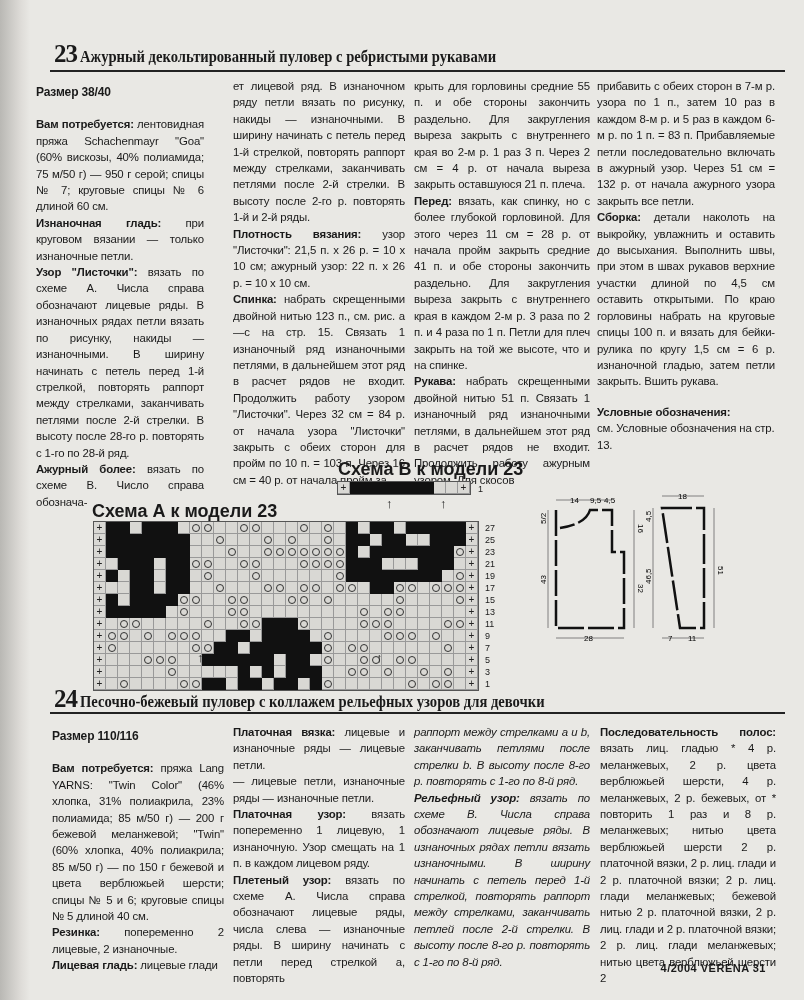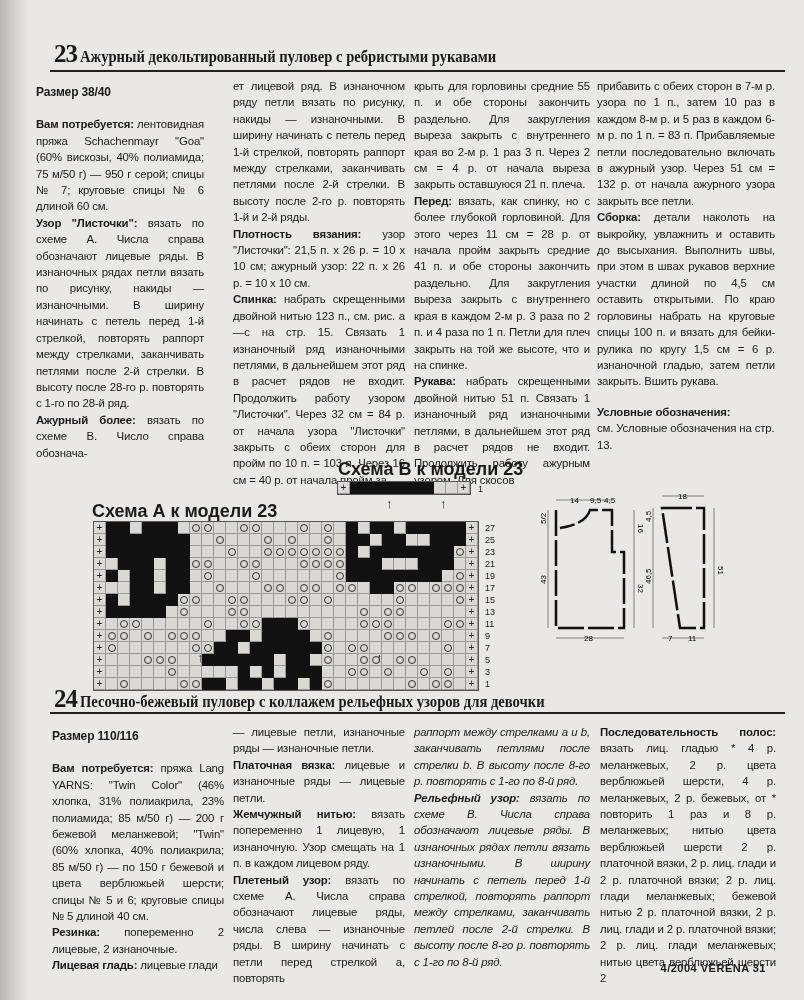--- a/index.html
+++ b/index.html
@@ -31,20 +31,21 @@
 <div class="binding"></div>
 
 <div class="title" style="top:40px;">
   <span class="num">23</span><span class="txt">Ажурный декольтированный пуловер с ребристыми рукавами</span>
 </div>
 <div class="rule" style="top:70px;"></div>
 
 <div class="col" style="left:36px;top:84px;width:168px;">
   <p class="size">Размер 38/40</p>
   <p><b>Вам потребуется:</b><span> лентовидная пряжа Schachenmayr "Goa" (60% вискозы, 40% полиамида; 75 м/50 г) — 950 г серой; спицы № 7; круговые спицы № 6 длиной 60 см.</span></p>
+  <p><b>Изнаночная гладь:</b><span> при круговом вязании — только изнаночные петли.</span></p>
   <p><b>Узор "Листочки":</b><span> вязать по схеме А. Числа справа обозначают лицевые ряды. В изнаночных рядах петли вязать по рисунку, накиды — изнаночными. В ширину начинать с петель перед 1-й стрелкой, повторять раппорт между стрелками, заканчивать петлями после 2-й стрелки. В высоту после 28-го р. повторять с 1-го по 28-й ряд.</span></p>
   <p><b>Ажурный более:</b><span> вязать по схеме В. Число справа обознача-</span></p>
 </div>
 
 <div class="col" style="left:233px;top:78px;width:172px;">
   <p><span>ет лицевой ряд. В изнаночном ряду петли вязать по рисунку, накиды — изнаночными. В ширину начинать с петель перед 1-й стрелкой, повторять раппорт между стрелками, заканчивать петлями после 2-й стрелки. В высоту после 2-го р. повторять 1-й и 2-й ряды.</span></p>
   <p><b>Плотность вязания:</b><span> узор "Листочки": 21,5 п. х 26 р. = 10 х 10 см; ажурный узор: 22 п. х 26 р. = 10 х 10 см.</span></p>
   <p><b>Спинка:</b><span> набрать скрещенными двойной нитью 123 п., см. рис. а—с на стр. 15. Связать 1 изнаночный ряд изнаночными петлями, в дальнейшем этот ряд в расчет рядов не входит. Продолжить работу узором "Листочки". Через 32 см = 84 р. от начала узора "Листочки" закрыть с обеих сторон для пройм по 10 п. = 103 п. Через 16 см = 40 р. от начала пройм за-</span></p>
 </div>
 
@@ -587,23 +588,23 @@
 <div class="rule" style="top:712px;"></div>
 
 <div class="col" style="left:52px;top:728px;width:172px;">
   <p class="size">Размер 110/116</p>
   <p><b>Вам потребуется:</b><span> пряжа Lang YARNS: "Twin Color" (46% хлопка, 31% полиакрила, 23% полиамида; 85 м/50 г) — 200 г бежевой меланжевой; "Twin" (60% хлопка, 40% полиакрила; 85 м/50 г) — по 150 г бежевой и цвета верблюжьей шерсти; спицы № 5 и 6; круговые спицы № 5 длиной 40 см.</span></p>
   <p><b>Резинка:</b><span> попеременно 2 лицевые, 2 изнаночные.</span></p>
   <p><b>Лицевая гладь:</b><span> лицевые глади</span></p>
 </div>
 
 <div class="col" style="left:233px;top:724px;width:172px;">
+  <p><b>Платочная вязка:</b><span> лицевые и изнаночные ряды — лицевые петли.</span></p>
   <p><span>— лицевые петли, изнаночные ряды — изнаночные петли.</span></p>
-  <p><b>Платочная вязка:</b><span> лицевые и изнаночные ряды — лицевые петли.</span></p>
-  <p><b>Жемчужный нитью:</b><span> вязать попеременно 1 лицевую, 1 изнаночную. Узор смещать на 1 п. в каждом лицевом ряду.</span></p>
+  <p><b>Платочная узор:</b><span> вязать попеременно 1 лицевую, 1 изнаночную. Узор смещать на 1 п. в каждом лицевом ряду.</span></p>
   <p><b>Плетеный узор:</b><span> вязать по схеме А. Числа справа обозначают лицевые ряды, числа слева — изнаночные ряды. В ширину начинать с петли перед стрелкой а, повторять</span></p>
 </div>
 
 <div class="col" style="left:414px;top:724px;width:176px;font-style:italic;">
   <p><span>раппорт между стрелками а и b, заканчивать петлями после стрелки b. В высоту после 8-го р. повторять с 1-го по 8-й ряд.</span></p>
   <p><b>Рельефный узор:</b><span> вязать по схеме В. Числа справа обозначают лицевые ряды. В изнаночных рядах петли вязать изнаночными. В ширину начинать с петель перед 1-й стрелкой, повторять раппорт между стрелками, заканчивать петлей после 2-й стрелки. В высоту после 8-го р. повторять с 1-го по 8-й ряд.</span></p>
 </div>
 
 <div class="col" style="left:600px;top:724px;width:176px;">
   <p><b>Последовательность полос:</b><span> вязать лиц. гладью * 4 р. меланжевых, 2 р. цвета верблюжьей шерсти, 4 р. меланжевых, 2 р. бежевых, от * повторить 1 раз и 8 р. меланжевых; нитью цвета верблюжьей шерсти 2 р. платочной вязки, 2 р. лиц. глади и 2 р. платочной вязки; 2 р. лиц. глади меланжевых; бежевой нитью 2 р. платочной вязки, 2 р. лиц. глади и 2 р. платочной вязки; 2 р. лиц. глади меланжевых; нитью цвета верблюжьей шерсти 2</span></p>

